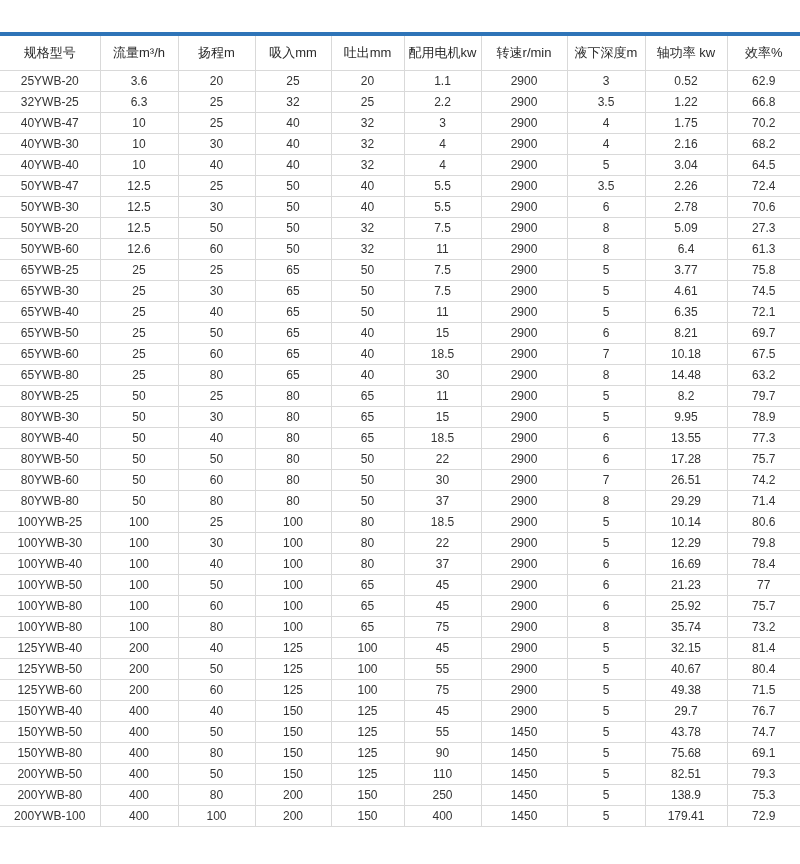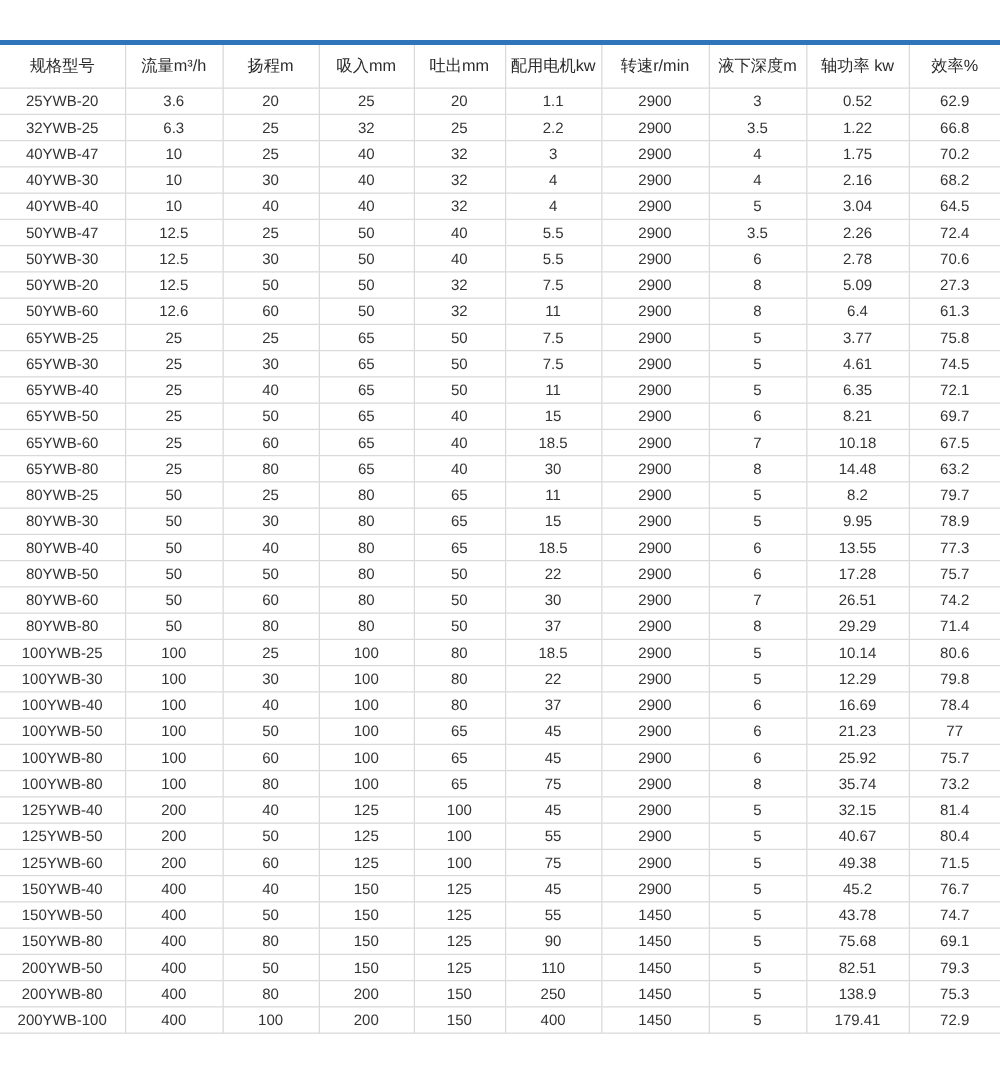--- a/index.html
+++ b/index.html
@@ -448,21 +448,21 @@
         </tr>
         <tr>
           <td>150YWB-40</td>
           <td>400</td>
           <td>40</td>
           <td>150</td>
           <td>125</td>
           <td>45</td>
           <td>2900</td>
           <td>5</td>
-          <td>45.2</td>
+          <td>29.7</td>
           <td>76.7</td>
         </tr>
         <tr>
           <td>150YWB-50</td>
           <td>400</td>
           <td>50</td>
           <td>150</td>
           <td>125</td>
           <td>55</td>
           <td>1450</td>

